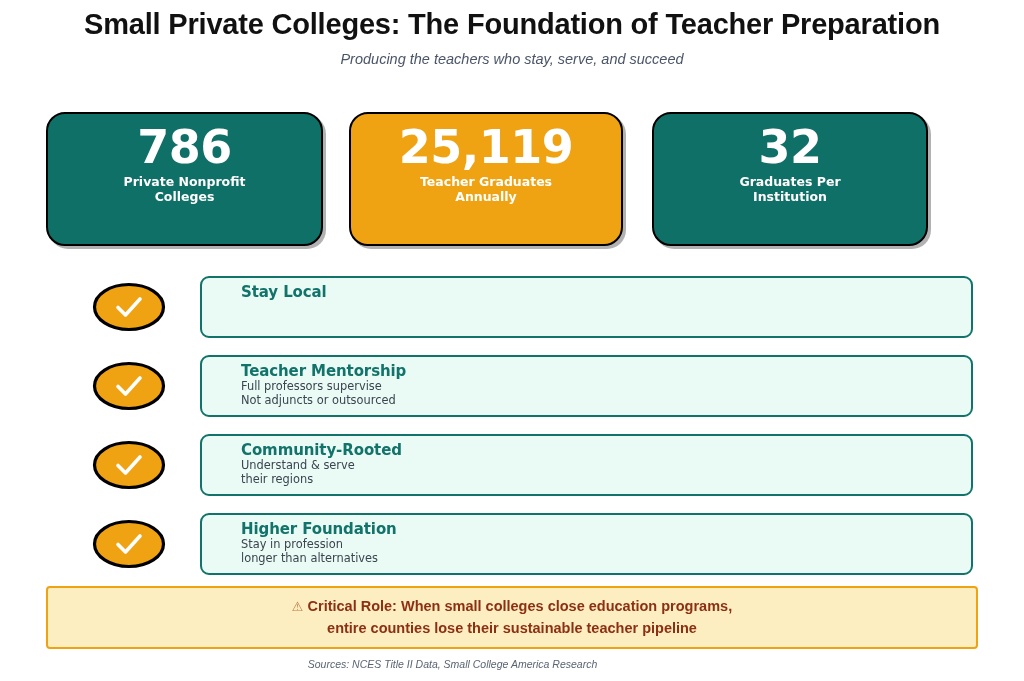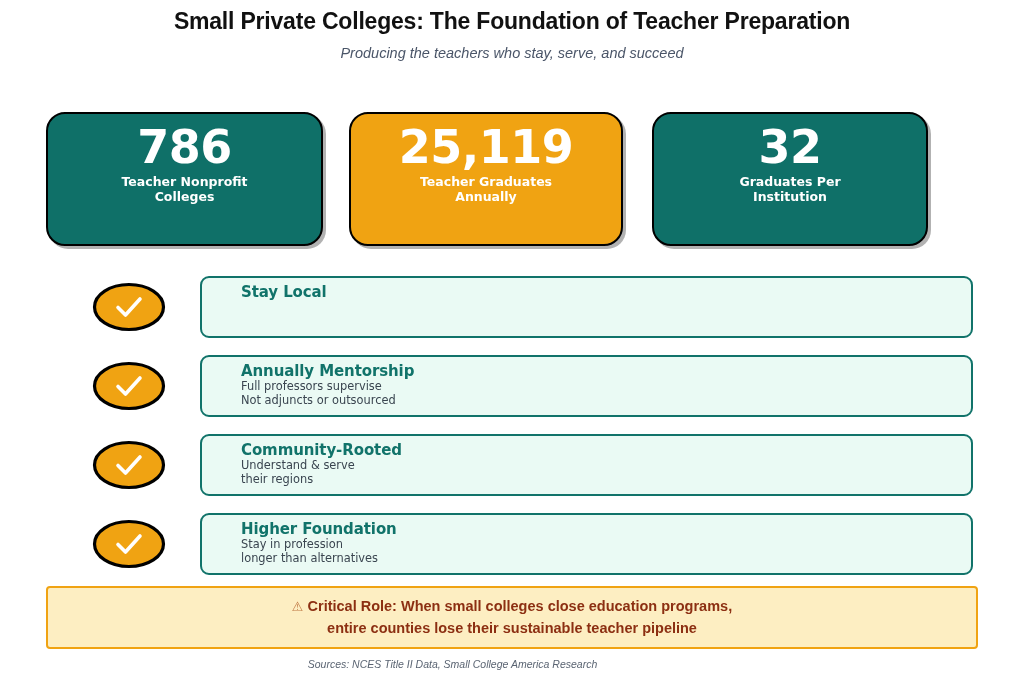--- a/index.html
+++ b/index.html
@@ -21,21 +21,21 @@
     position: absolute;
     left: 0;
     top: 0;
     width: 1024px;
     text-align: center;
   }
   #page-title {
     margin: 0;
     padding-top: 8px;
     font-family: "Liberation Sans", sans-serif;
-    font-size: 23px;
+    font-size: 29px;
     font-weight: bold;
     color: #111111;
     letter-spacing: -0.2px;
   }
   #page-subtitle {
     margin: 0;
     padding-top: 10px;
     font-family: "Liberation Sans", sans-serif;
     font-size: 14.5px;
     font-style: italic;
@@ -192,21 +192,21 @@
 
 <div id="header">
   <h1 id="page-title">Small Private Colleges: The Foundation of Teacher Preparation</h1>
   <p id="page-subtitle">Producing the teachers who stay, serve, and succeed</p>
 </div>
 
 <div id="stat-cards">
 
   <div class="stat-card card-0" style="background: rgb(15, 112, 104);">
     <span class="stat-value">786</span>
-    <span class="stat-label">Teacher Nonprofit
+    <span class="stat-label">Private Nonprofit
 Colleges</span>
   </div>
 
   <div class="stat-card card-1" style="background: rgb(240, 163, 18);">
     <span class="stat-value">25,119</span>
     <span class="stat-label">Teacher Graduates
 Annually</span>
   </div>
 
   <div class="stat-card card-2" style="background: rgb(15, 112, 104);">
@@ -232,21 +232,21 @@
   </div>
 
   <div class="feature-row row-1">
     <div class="check-badge">
       <svg width="74" height="50" viewBox="0 0 74 50" xmlns="http://www.w3.org/2000/svg">
         <ellipse cx="37" cy="25" rx="34.5" ry="22.5" fill="#f0a312" stroke="#000000" stroke-width="3.2"></ellipse>
         <path d="M26 25.5 L33.5 33 L48 17" fill="none" stroke="#ffffff" stroke-width="3.6" stroke-linecap="round" stroke-linejoin="round"></path>
       </svg>
     </div>
     <div class="feature-panel">
-      <span class="feature-title">Annually Mentorship</span>
+      <span class="feature-title">Teacher Mentorship</span>
       <span class="feature-desc">Full professors supervise
 Not adjuncts or outsourced</span>
     </div>
   </div>
 
   <div class="feature-row row-2">
     <div class="check-badge">
       <svg width="74" height="50" viewBox="0 0 74 50" xmlns="http://www.w3.org/2000/svg">
         <ellipse cx="37" cy="25" rx="34.5" ry="22.5" fill="#f0a312" stroke="#000000" stroke-width="3.2"></ellipse>
         <path d="M26 25.5 L33.5 33 L48 17" fill="none" stroke="#ffffff" stroke-width="3.6" stroke-linecap="round" stroke-linejoin="round"></path>

